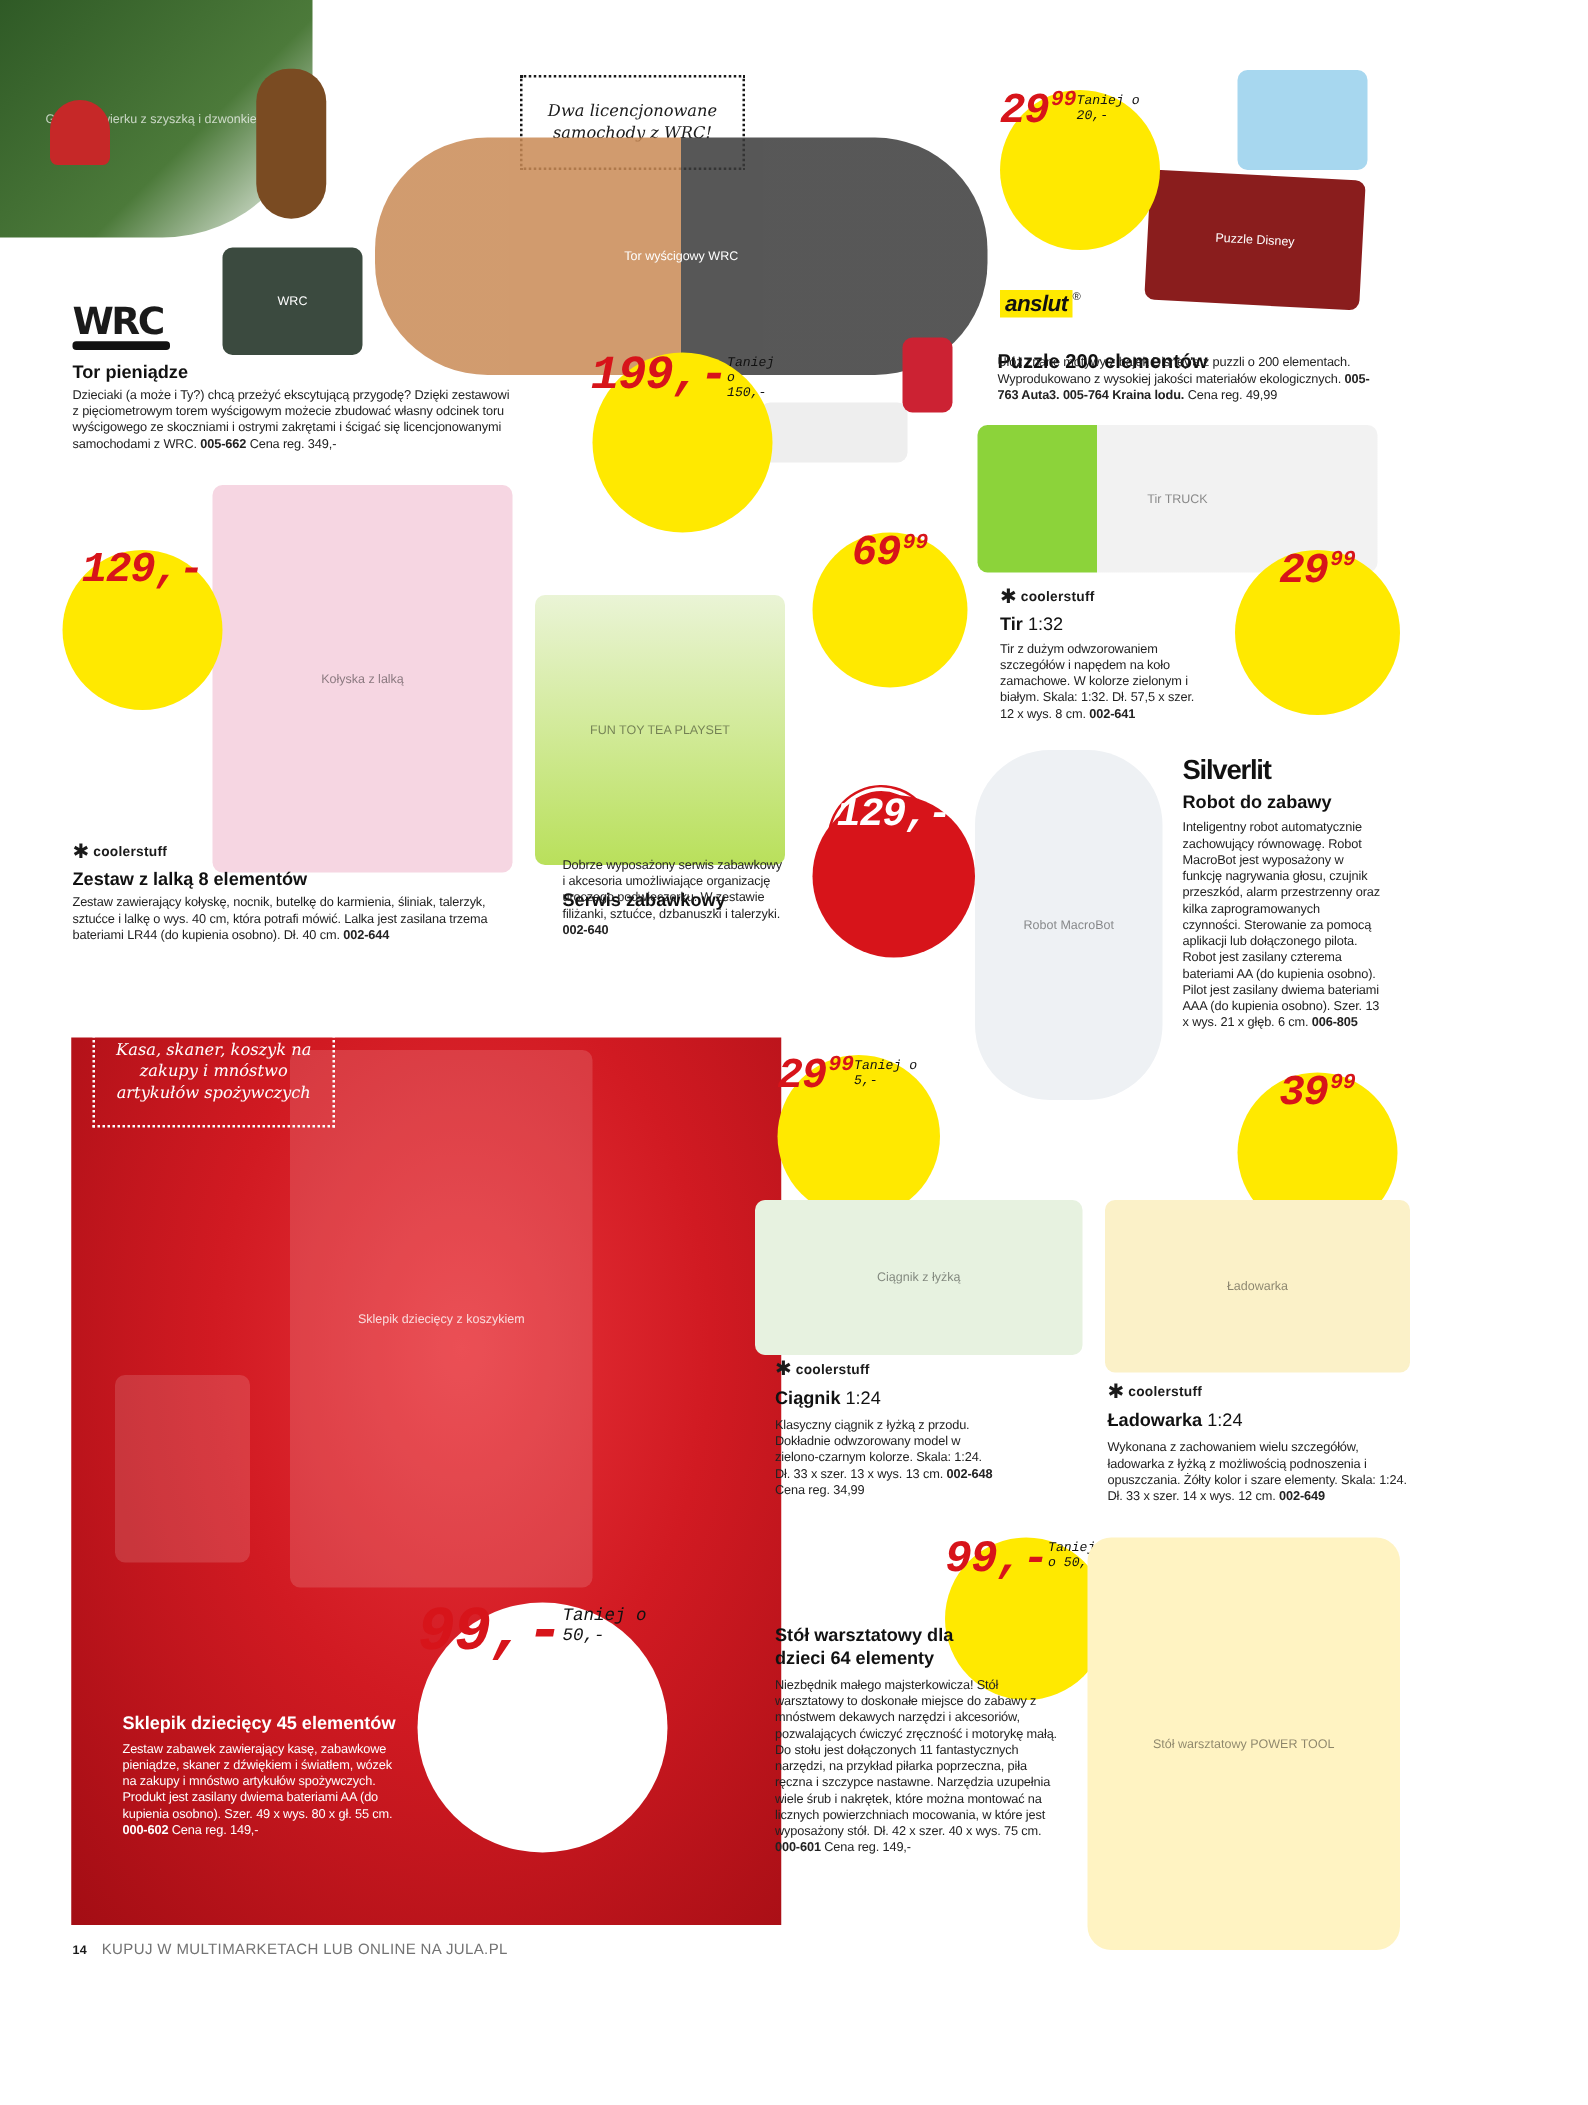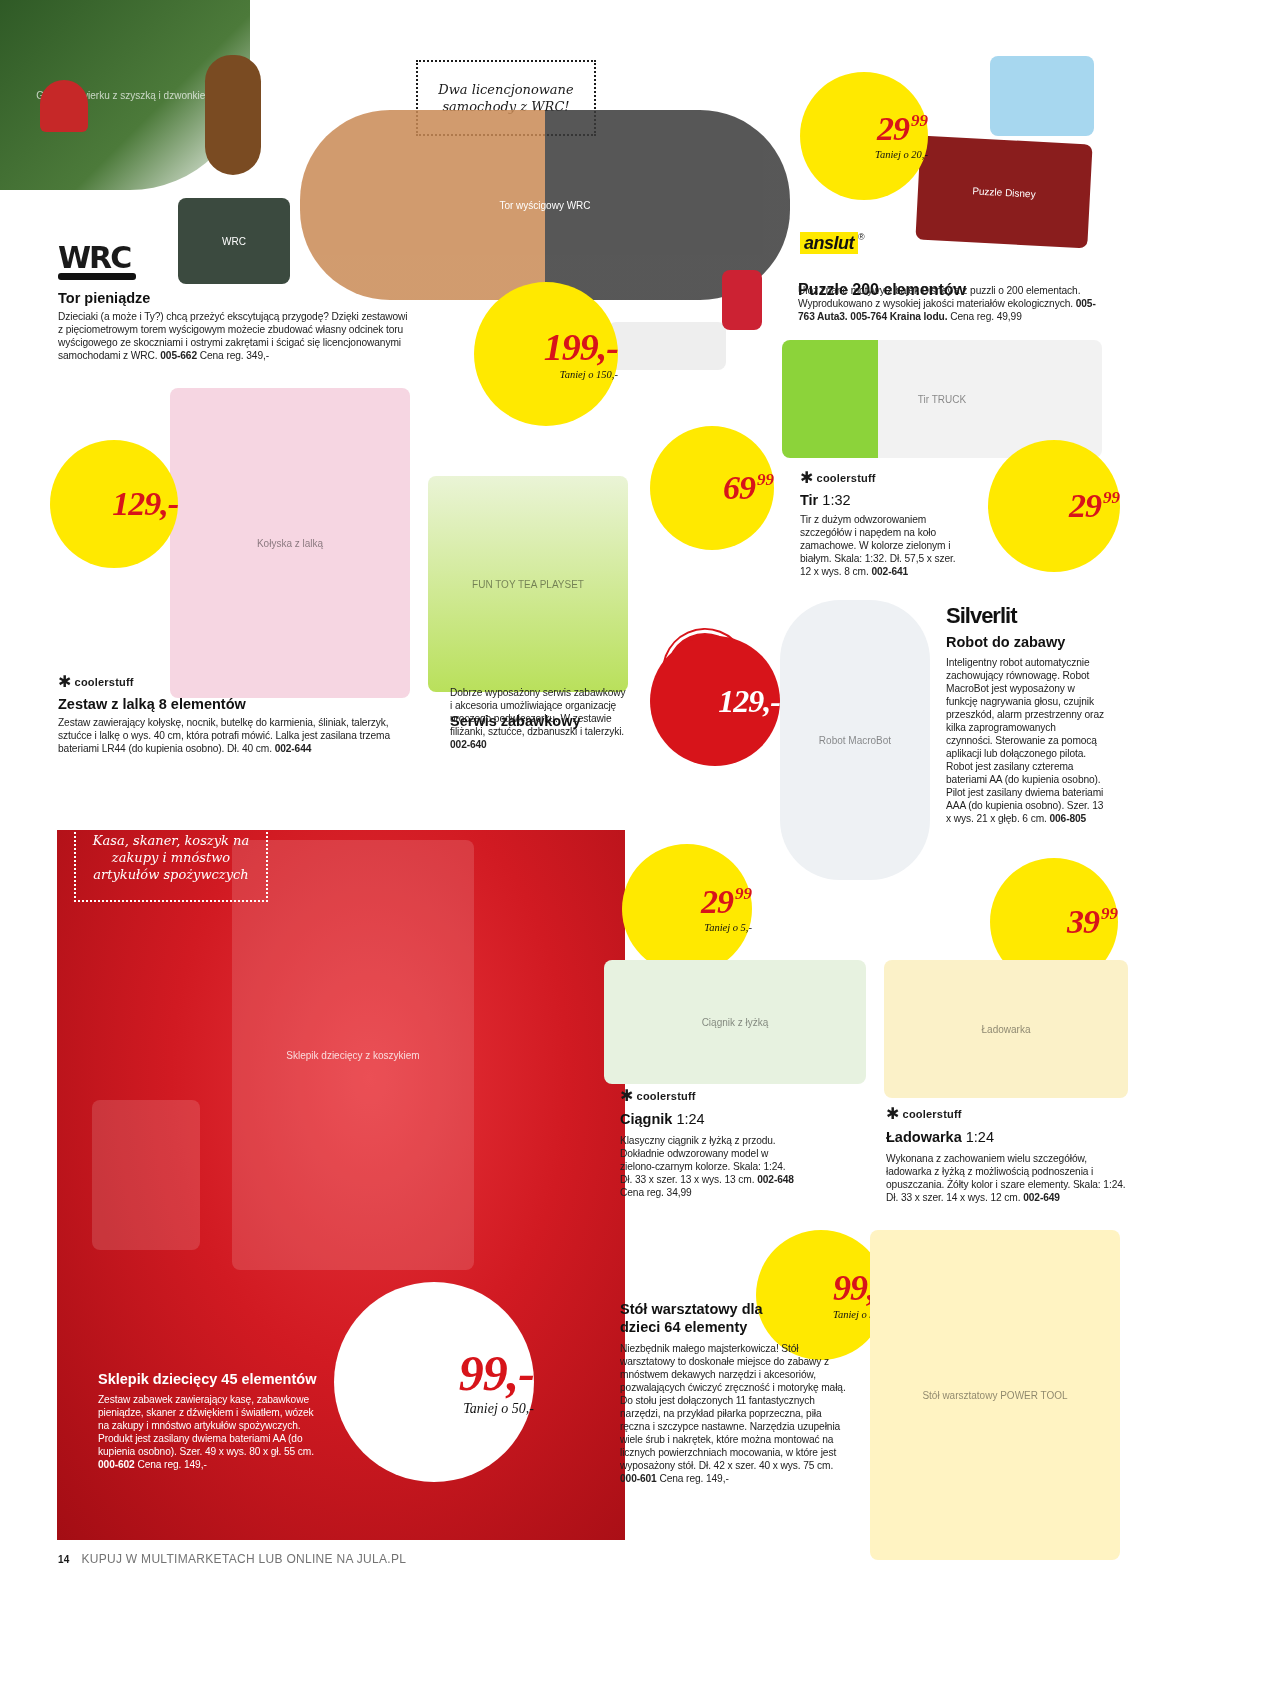--- a/index.html
+++ b/index.html
@@ -12,22 +12,22 @@
   .brand { font-weight: 700; font-size: 11px; letter-spacing: 0.2px; display: flex; align-items: center; gap: 3px; }
   .brand .star { font-size: 16px; line-height: 1; }
   .title { font-family: "Liberation Sans", sans-serif; font-weight: 700; font-size: 14.5px; line-height: 18px; color: #111; }
   .title .light { font-weight: 400; }
   .desc { font-family: "Liberation Sans", sans-serif; font-size: 10.2px; line-height: 13px; color: #222; letter-spacing: -0.1px; }
   .desc b { font-weight: 700; }
 
   
   .bubble {
     position: absolute; background: #ffe900; border-radius: 50%;
-    display: flex; flex-direction: column; align-items: flex-end; justify-content: center;
-    color: #d7141a; font-family: Liberation Serif, serif; font-style: italic;
+    display: flex; flex-direction: row; align-items: flex-start; justify-content: center;
+    color: #d7141a; font-family: Liberation Mono, monospace; font-style: italic;
   }
   .bubble .price { font-weight: 700; line-height: 1; letter-spacing: -1px; }
   .bubble .price sup { font-size: 0.5em; vertical-align: 0.8em; letter-spacing: 0; margin-left: 2px; }
   .bubble .save { font-size: 10.5px; color: #111; font-style: italic; margin-top: 3px; }
   .bubble.red { background: #d7141a; color: #ffffff; }
   .bubble.white { background: #ffffff; color: #d7141a; }
 
   
   .ph {
     position: absolute; border-radius: 8px;
@@ -251,21 +251,21 @@
 </div>
 <div class="abs desc" style="left:886px;top:1152px;width:240px;">
   <span>Wykonana z zachowaniem wielu szczegółów, ładowarka z łyżką z możliwością podnoszenia i opuszczania. Żółty kolor i szare elementy. Skala: 1:24. Dł. 33 x szer. 14 x wys. 12 cm.</span>
   <b>002-649</b>
 </div>
 
 <div class="bubble" style="left:756px;top:1230px;width:130px;height:130px;">
   <div class="price" style="font-size:36px;">99,-</div>
   <div class="save">Taniej o 50,-</div>
 </div>
-<div class="ph" style="left:870px;top:1230px;width:250px;height:330px;background:#fff3c2;">
+<div class="ph" style="left:870px;top:1230px;width:250px;height:330px;background:#fff3c2;border-radius:19px;">
   <span>Stół warsztatowy POWER TOOL</span>
 </div>
 <div class="abs title" style="left:620px;top:1300px;width:160px;">Stół warsztatowy dla dzieci 64 elementy</div>
 <div class="abs desc" style="left:620px;top:1342px;width:232px;">
   <span>Niezbędnik małego majsterkowicza! Stół warsztatowy to doskonałe miejsce do zabawy z mnóstwem dekawych narzędzi i akcesoriów, pozwalających ćwiczyć zręczność i motorykę małą. Do stołu jest dołączonych 11 fantastycznych narzędzi, na przykład piłarka poprzeczna, piła ręczna i szczypce nastawne. Narzędzia uzupełnia wiele śrub i nakrętek, które można montować na licznych powierzchniach mocowania, w które jest wyposażony stół. Dł. 42 x szer. 40 x wys. 75 cm.</span>
   <b>000-601</b>
   <span>Cena reg. 149,-</span>
 </div>
 
 <div class="abs footer" style="left:58px;top:1552px;">

